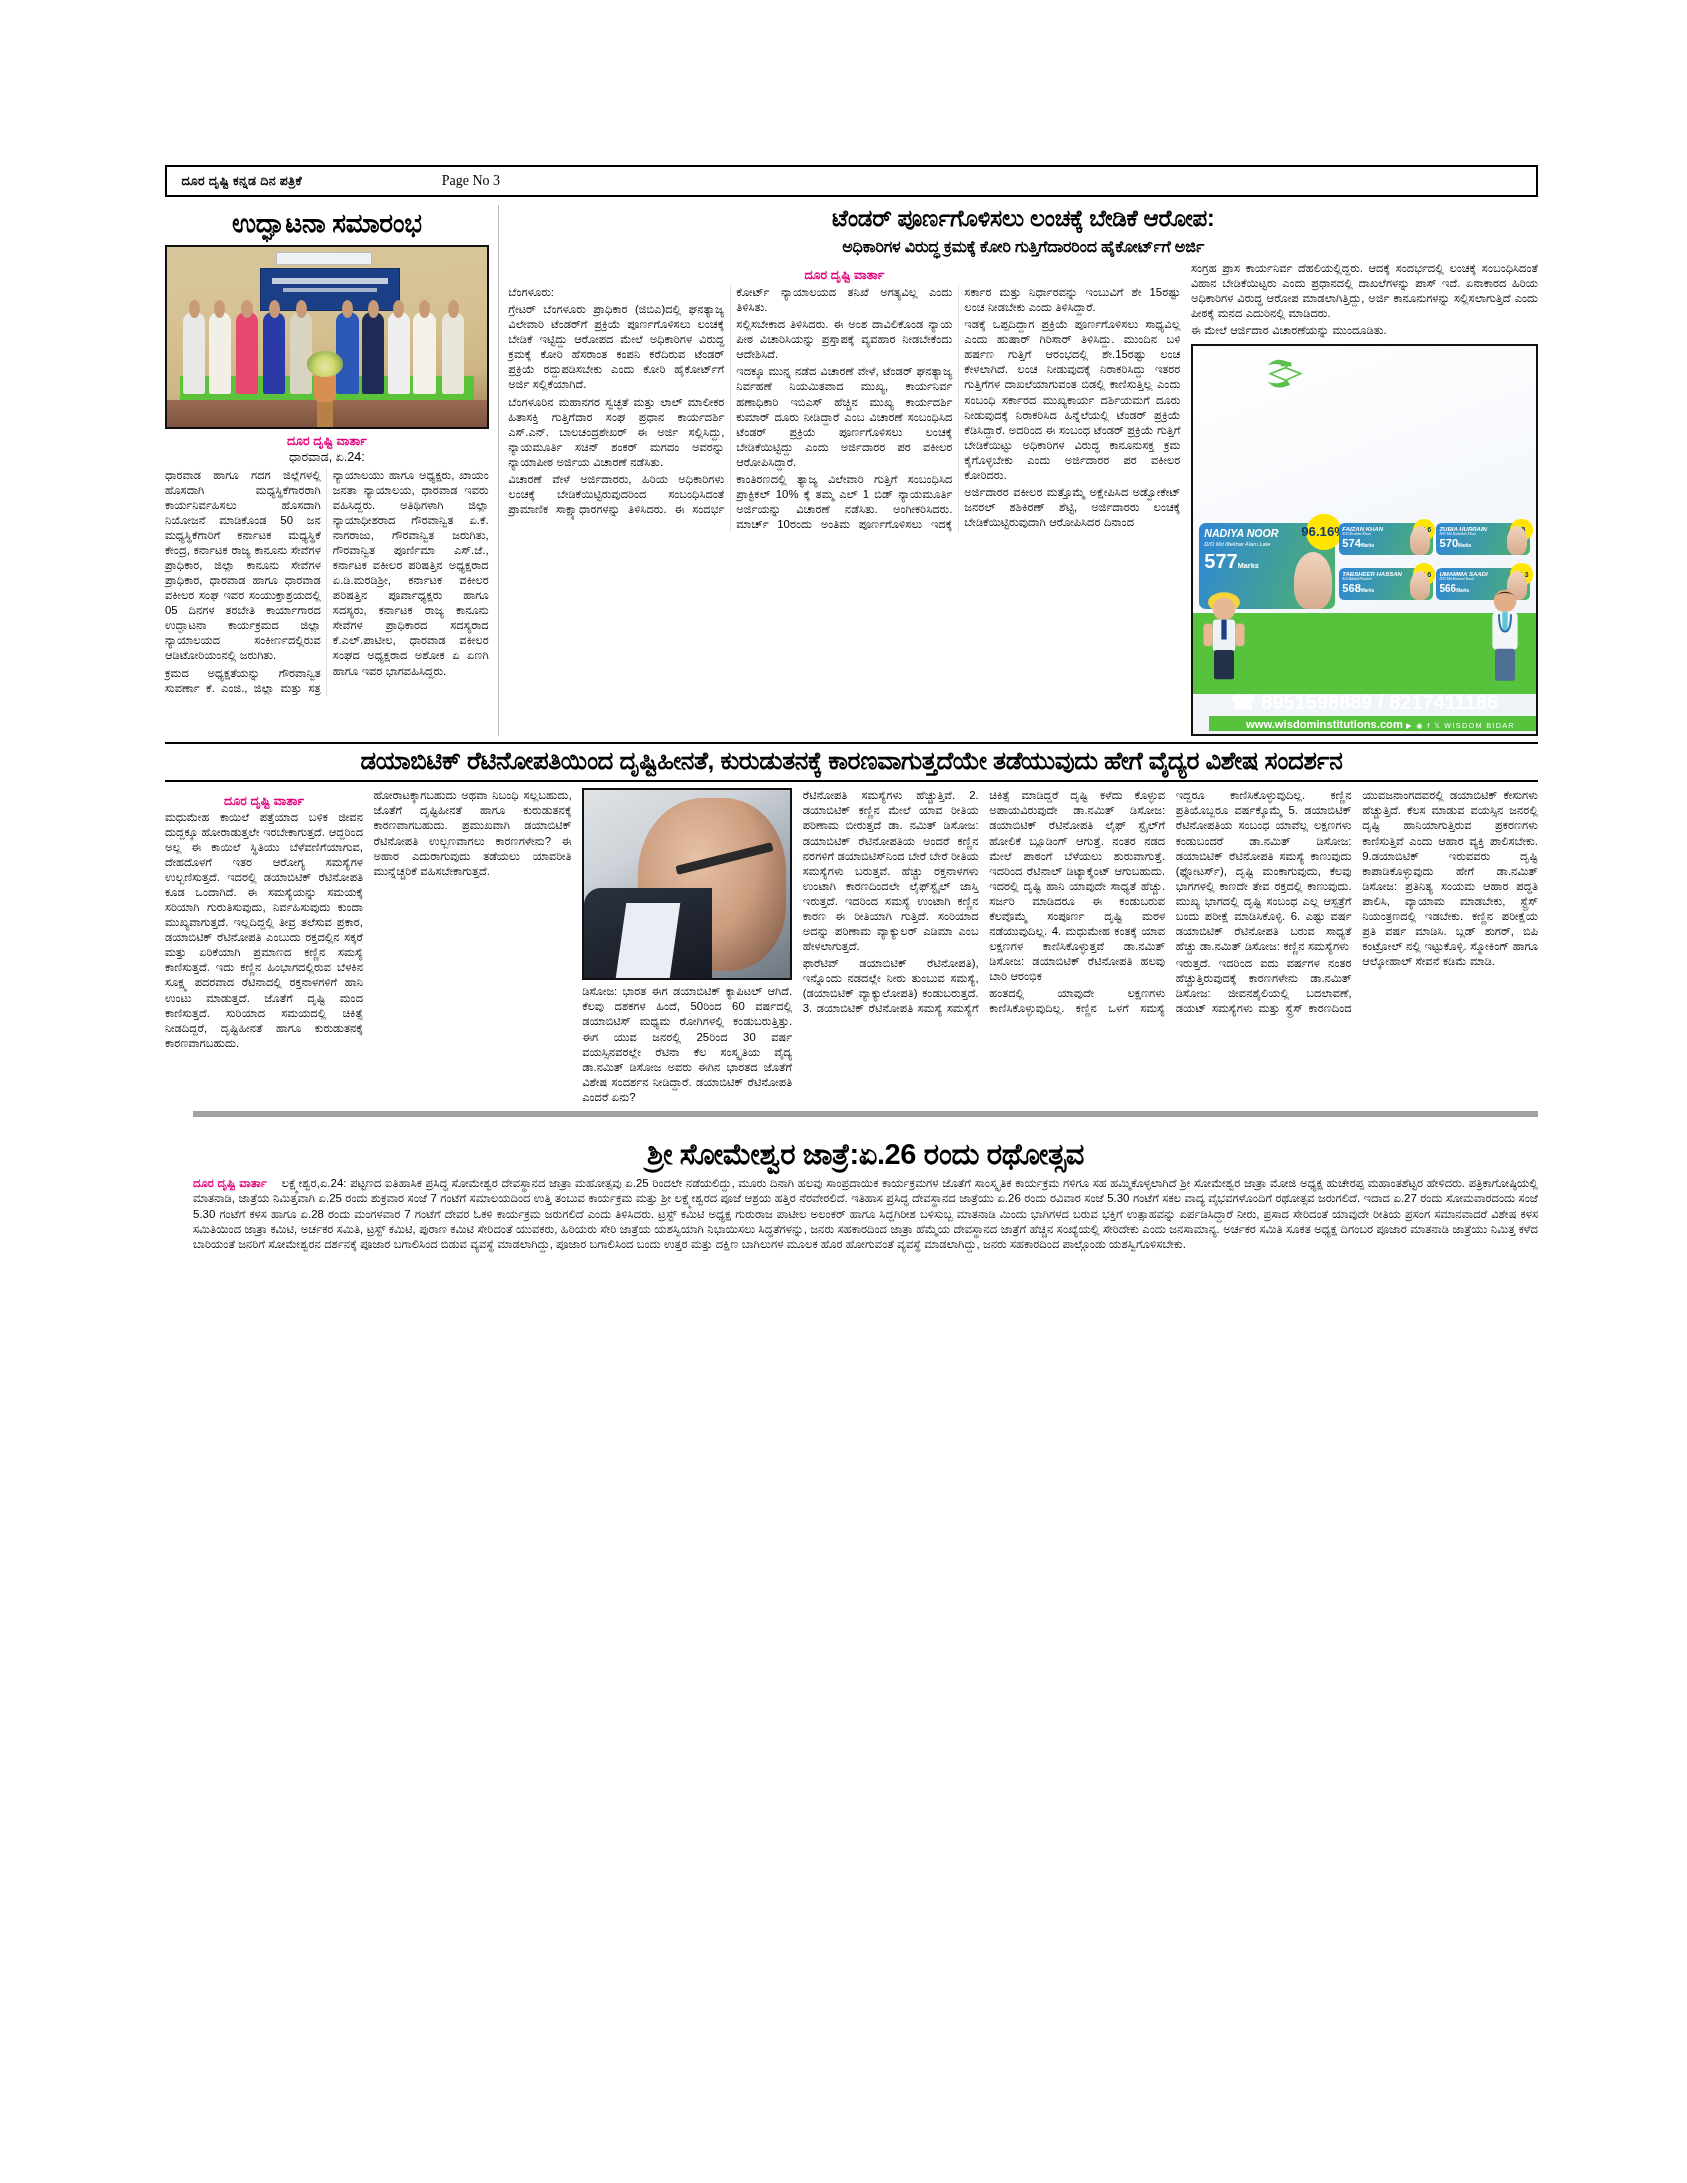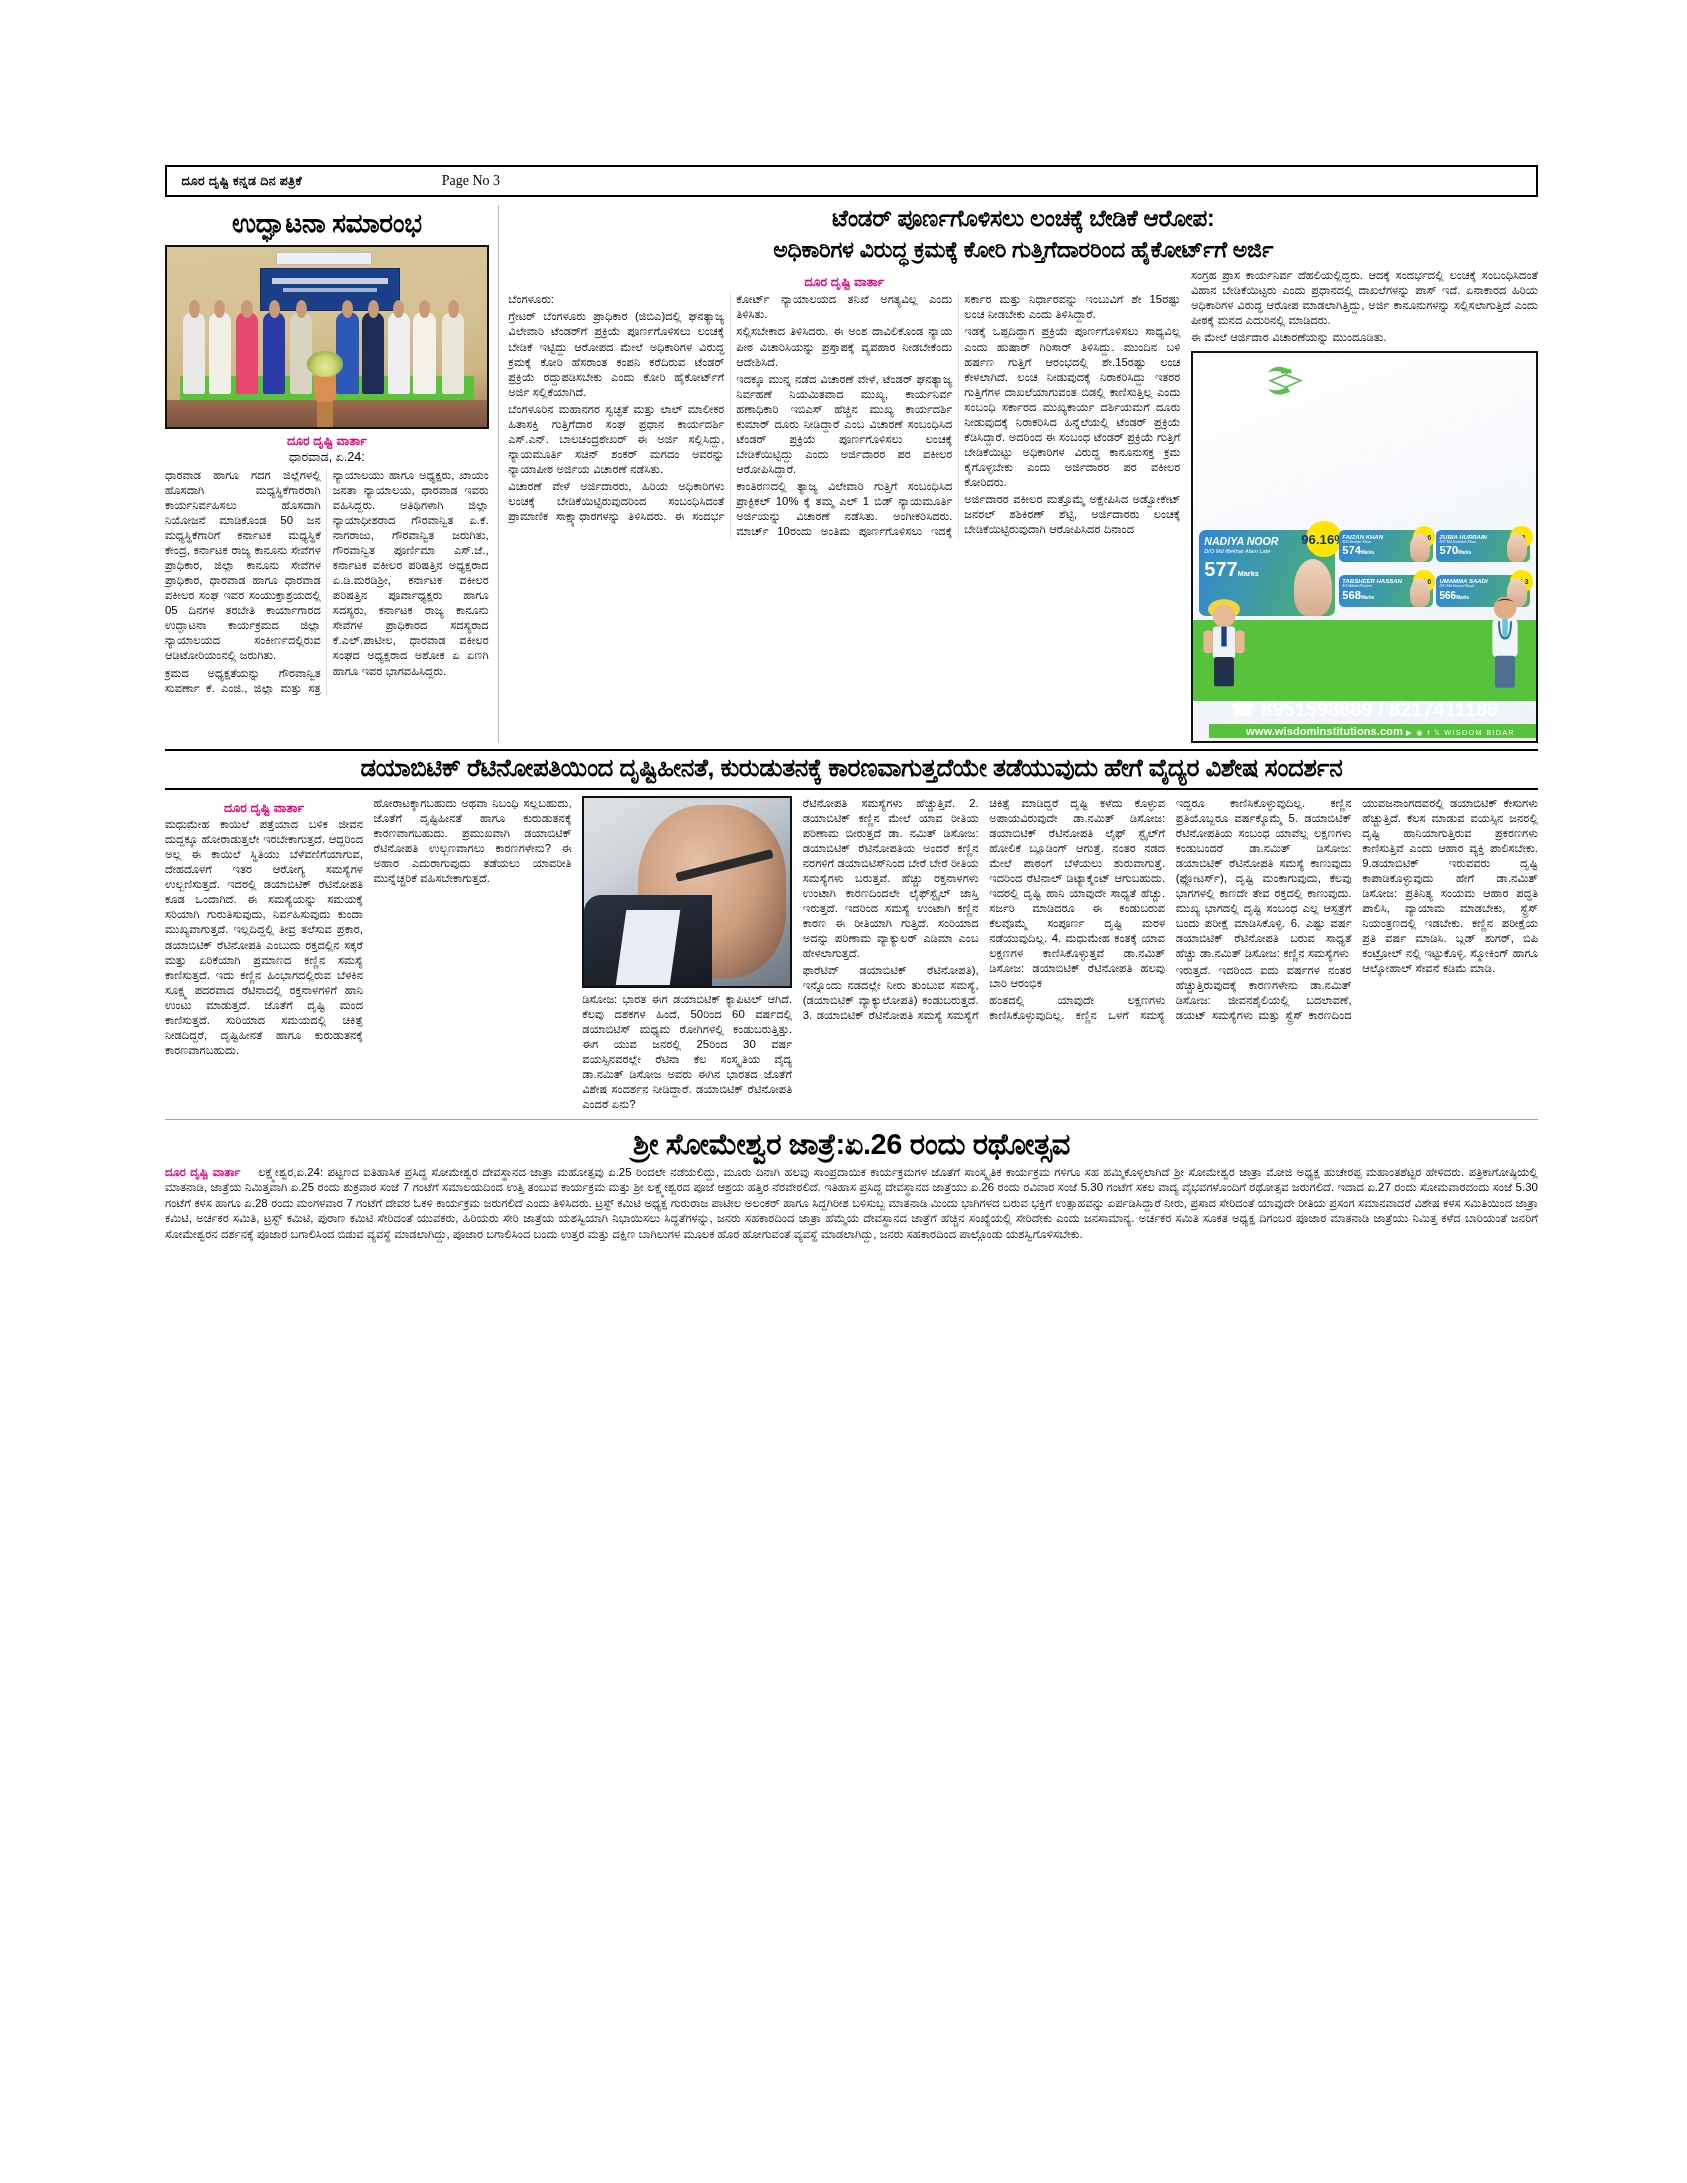--- a/index.html
+++ b/index.html
@@ -46,21 +46,21 @@
   .hl-main {
     font-size:26px; font-weight:bold; text-align:center;
     line-height:1.12; letter-spacing:-0.3px;
     padding:4px 0 6.6px 0;
   }
   .hl-top {
     font-size:23px; font-weight:bold; line-height:1.14;
     letter-spacing:-0.3px; text-align:center;
   }
   .hl-sub {
-    font-size:22px; font-weight:bold; line-height:1.2;
+    font-size:16px; font-weight:bold; line-height:1.2;
     text-align:center; margin-top:5.3px; letter-spacing:-0.2px;
   }
 
   .photo {
     width:100%; border:2px solid #111; background:#c9c1ae;
     position:relative; overflow:hidden;
   }
   .photoA { height:184px; }
 
   
@@ -177,21 +177,21 @@
   .photoB { height:192px; }
   .ph-face { position:absolute; inset:0; background:linear-gradient(150deg,#dfe3e6 0%,#cdd3d8 30%,#6d7681 100%); }
   .ph-skin { position:absolute; right:2%; top:4%; width:72%; height:92%;
     background:radial-gradient(ellipse at 40% 35%, #e7c1a6 0%, #cc9d7f 48%, #8c6550 85%); border-radius:44% 42% 38% 46%; }
   .ph-suit { position:absolute; left:0; bottom:0; width:62%; height:48%;
     background:linear-gradient(160deg,#2b3240,#161a22); border-radius:17px 0 0 0;}
   .ph-shirt{position:absolute;left:18%;bottom:0;width:26%;height:40%;background:#e9eef4;transform:skewX(-8deg);}
   .ph-glass{position:absolute;right:8%;top:34%;width:48%;height:5%;background:#2a2a2a;border-radius:2.6px;transform:rotate(-14deg);}
 
   
-  .secC { margin-top:6.6px; border-top:1px solid #a3a3a3; padding-top:9px; }
+  .secC { margin-top:6.6px; border-top:6px solid #a3a3a3; padding-top:22px;margin-left:28px; }
   .secC-h { font-size:29px; font-weight:bold; text-align:center; line-height:1.1; letter-spacing:-0.4px;}
   .byline-inline { color:#e5007d; font-weight:bold; }
   .secC-body { font-size:11.5px; line-height:1.34; text-align:justify; margin-top:4.6px; }
 
   .kn { font-family:"Liberation Sans", sans-serif; }
 </style>
 </head>
 <body>
 
 <div class="page">

